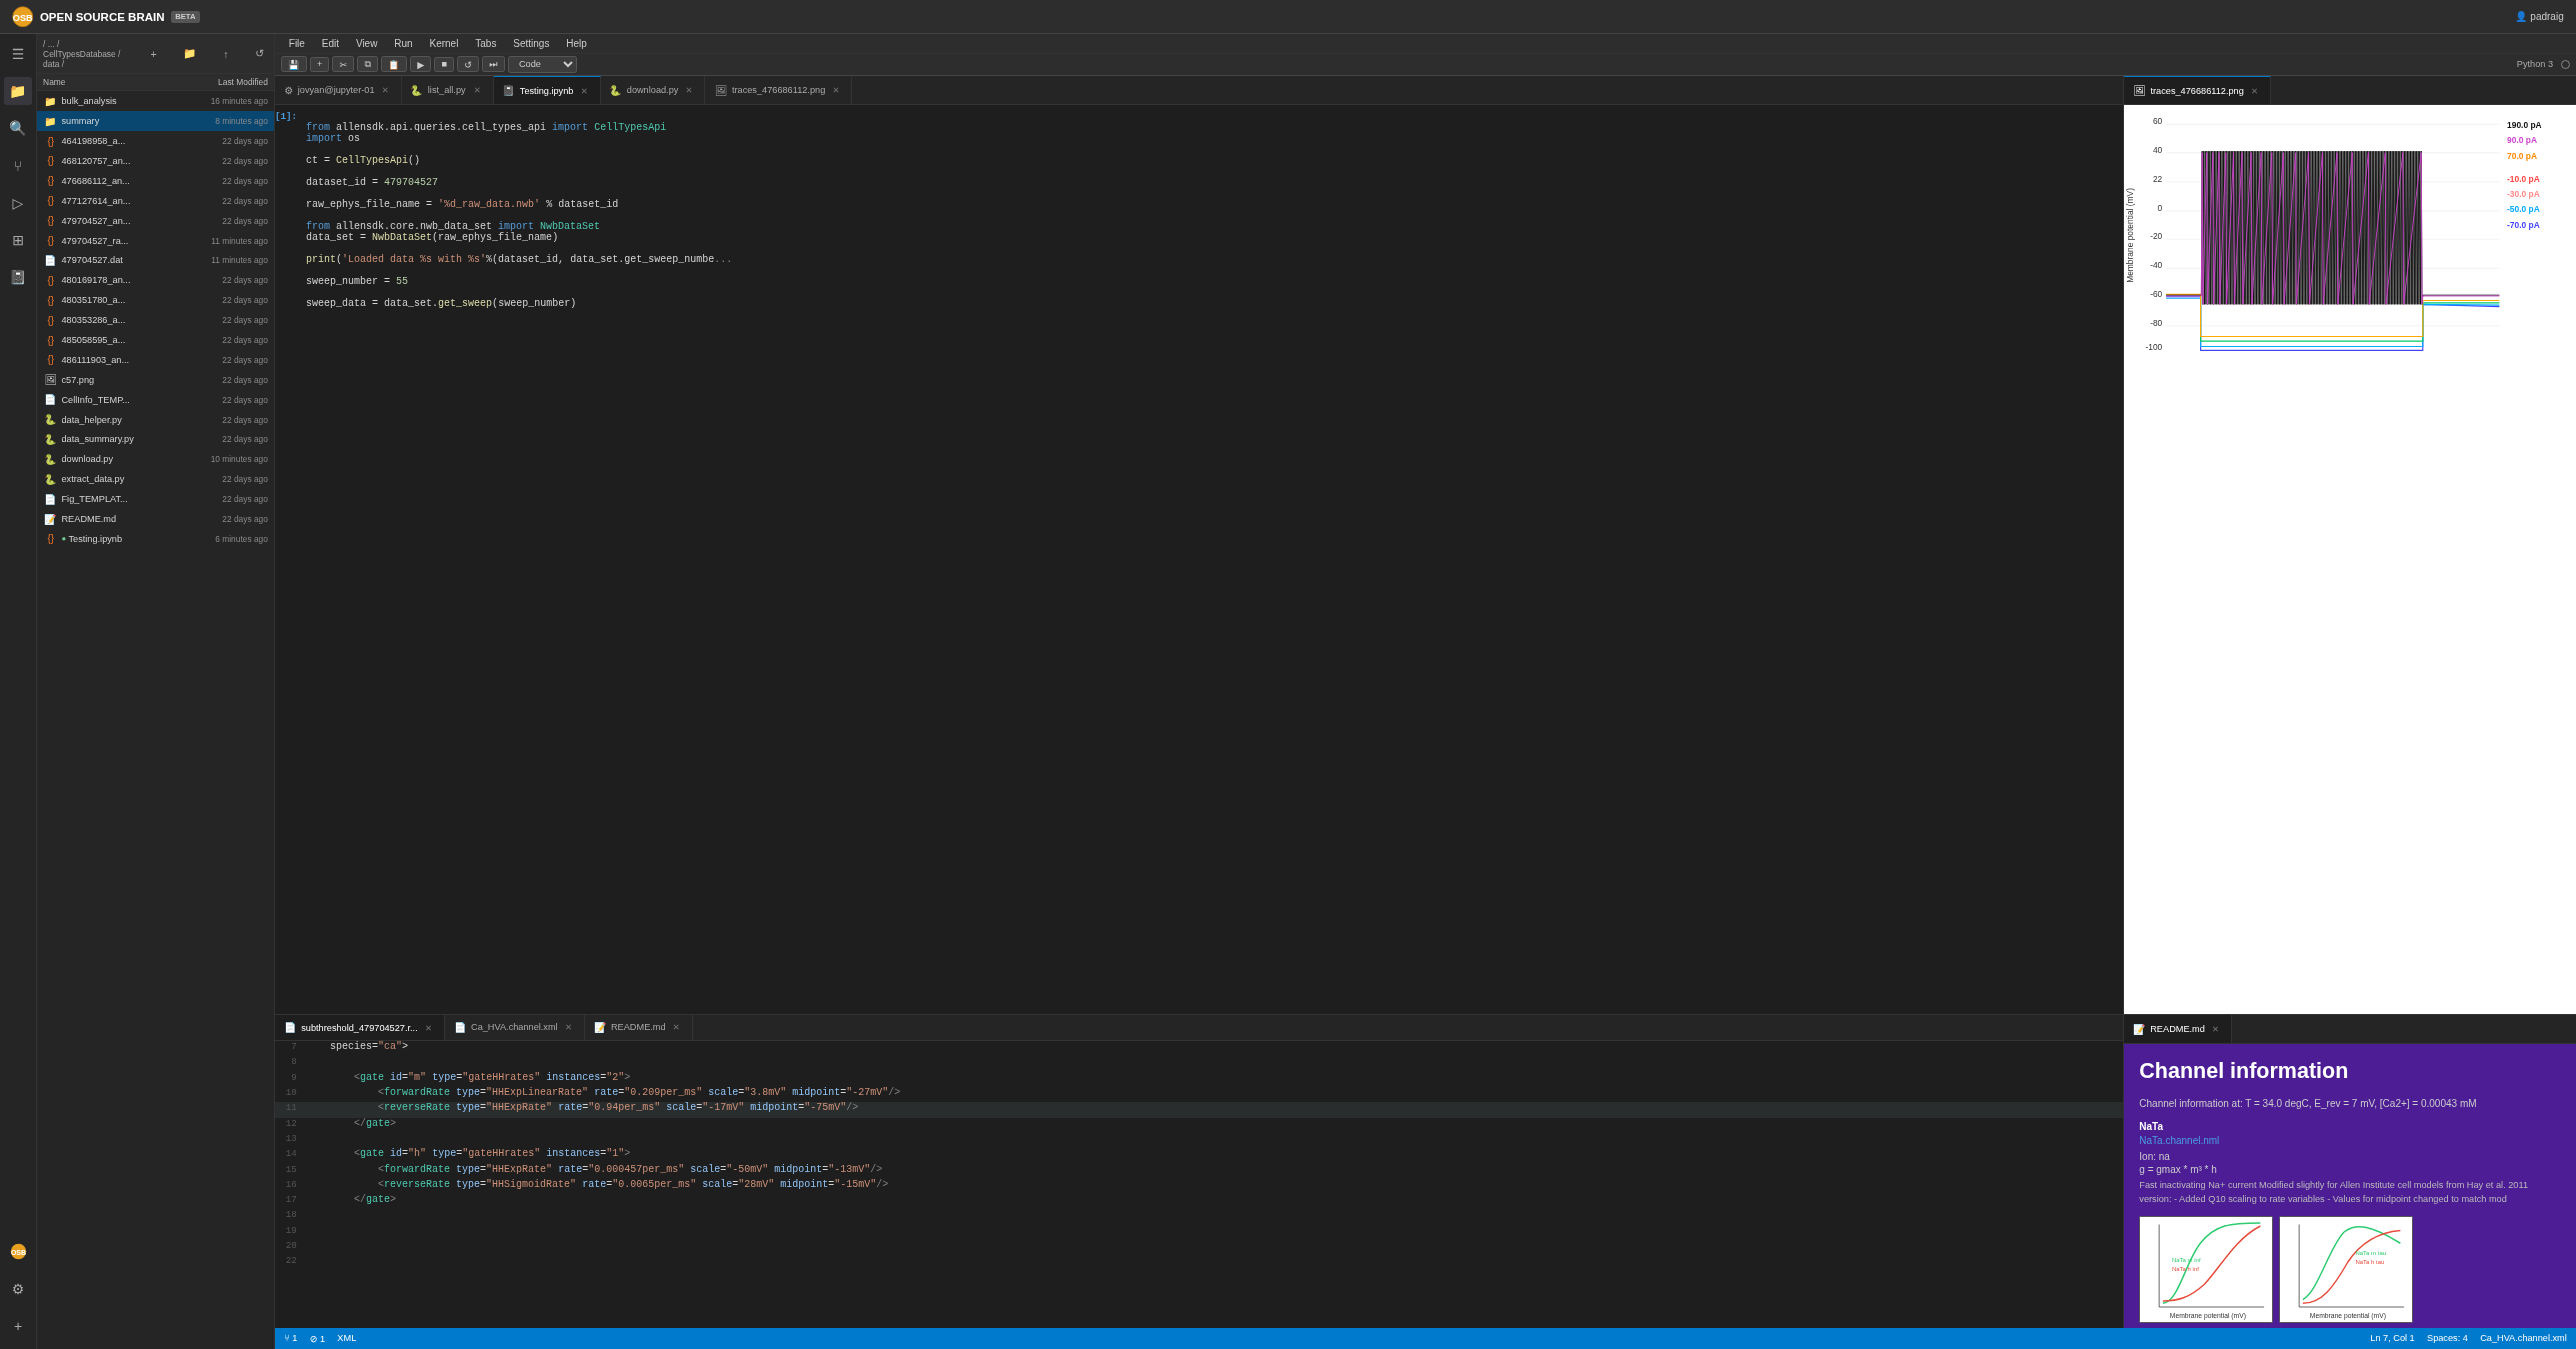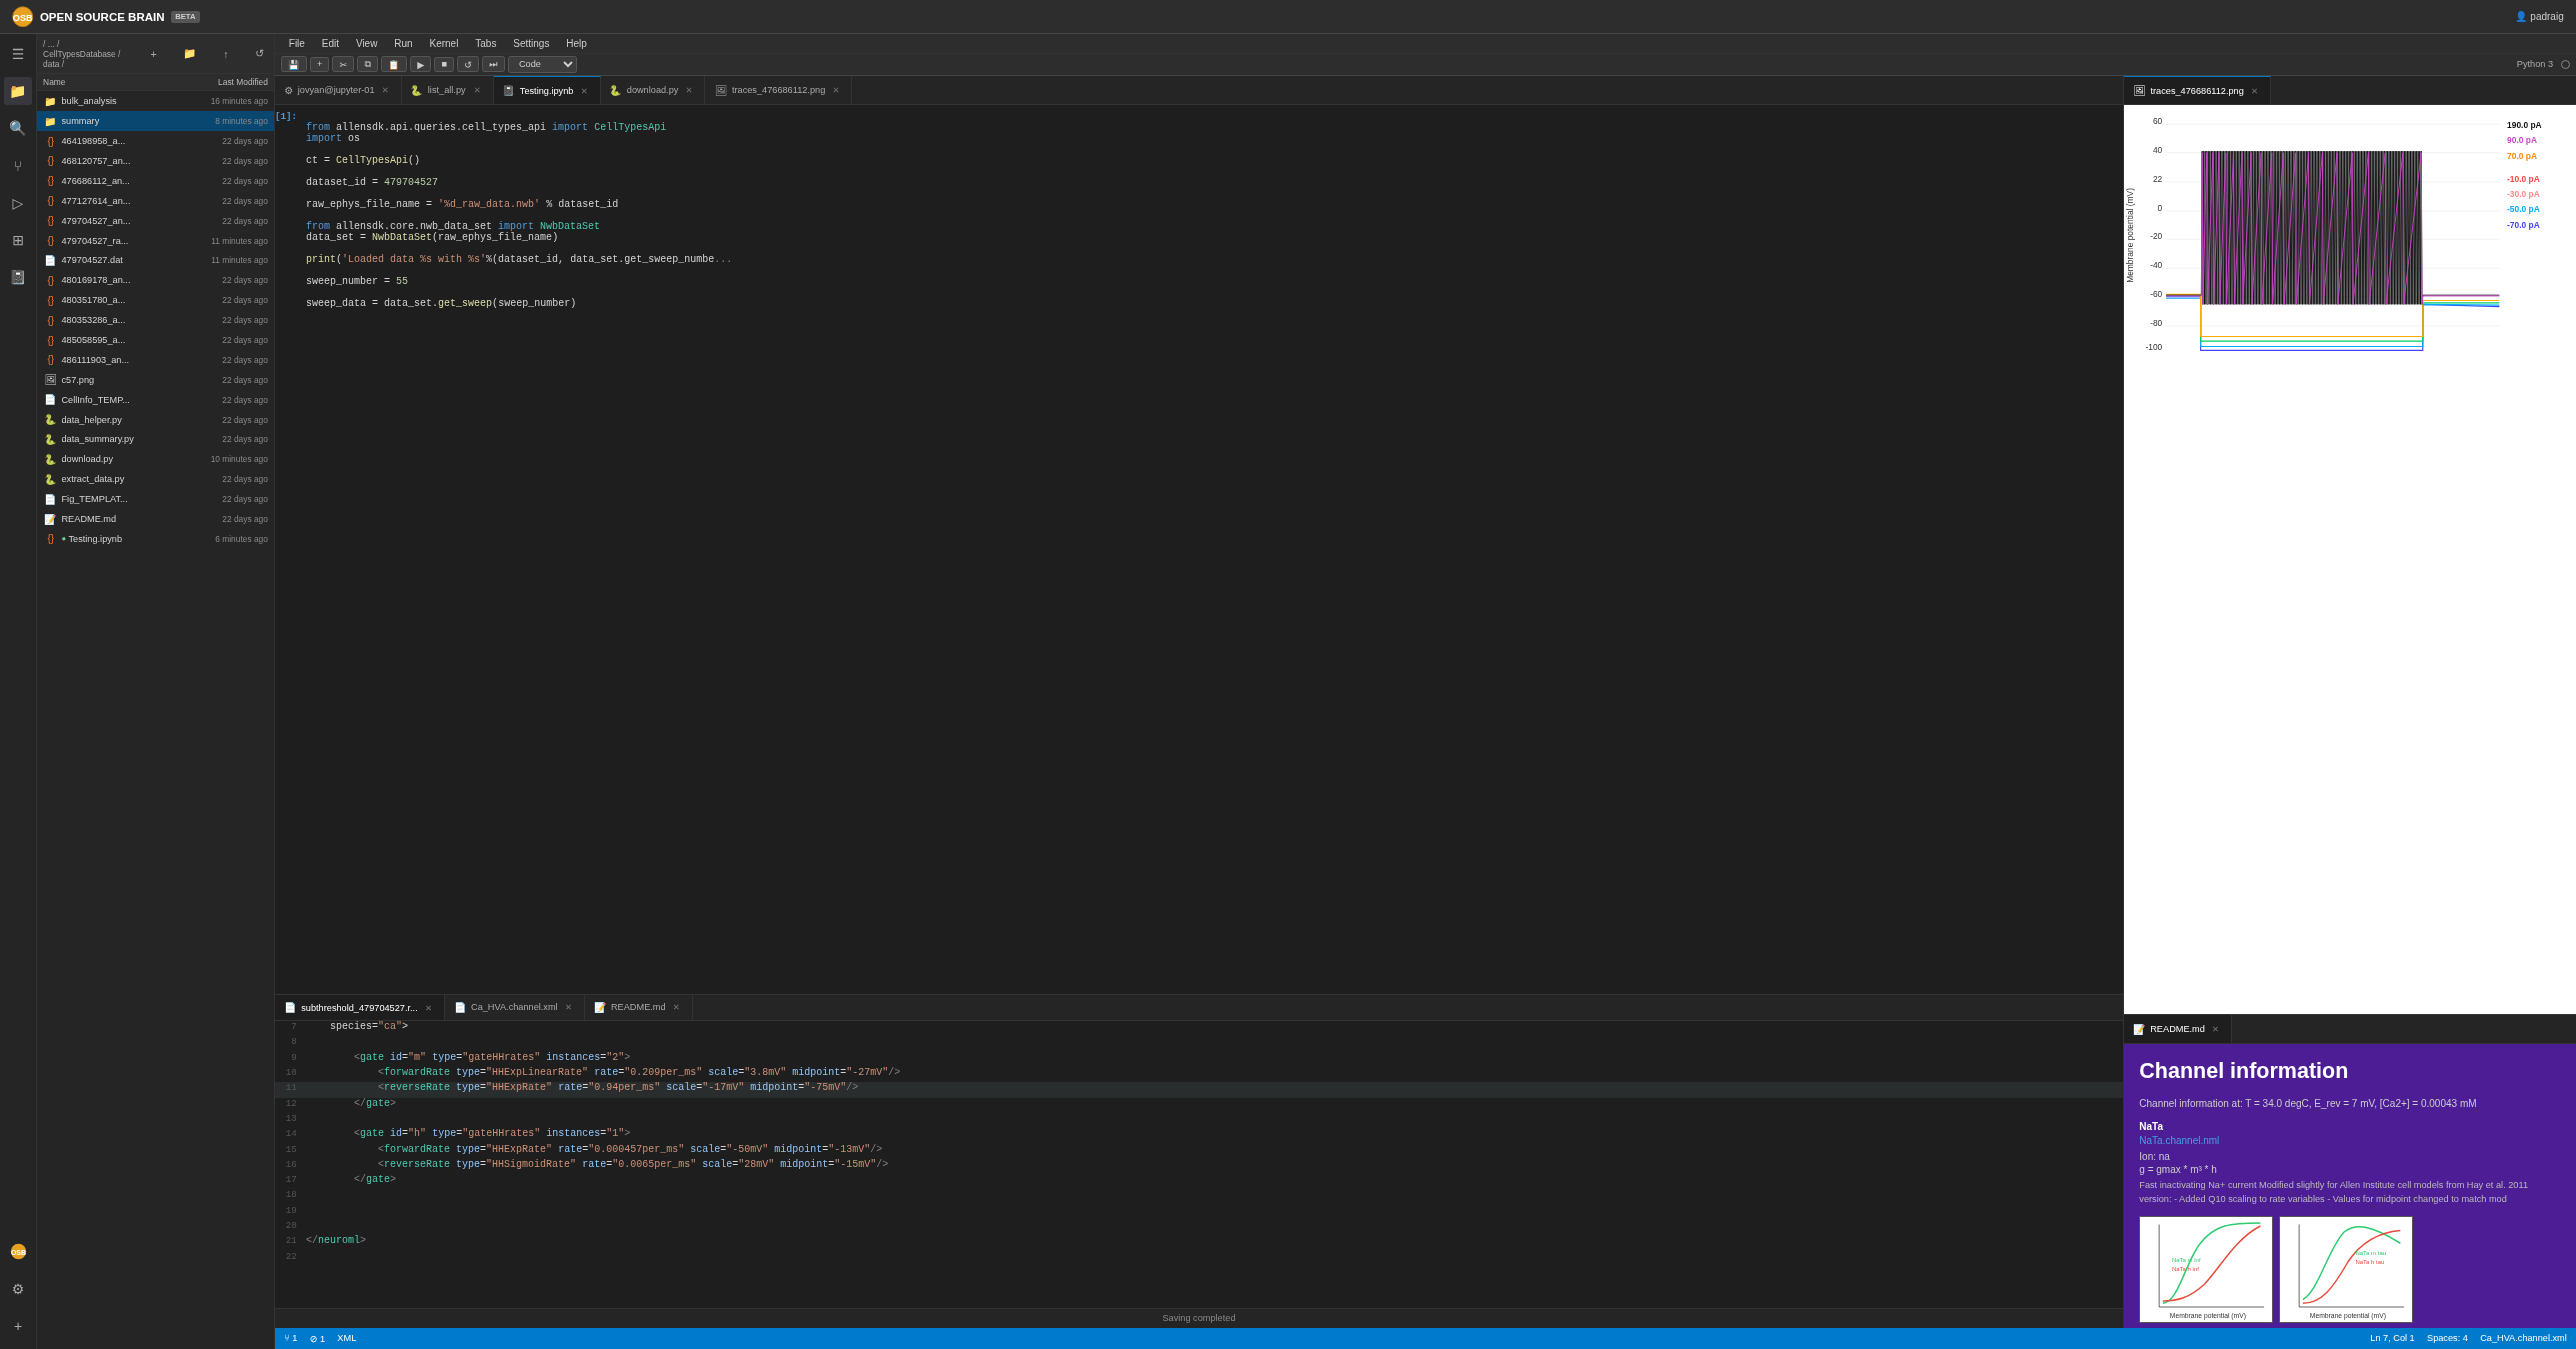--- a/index.html
+++ b/index.html
@@ -469,36 +469,29 @@
                     <span class="line-content"></span>
                   </div>
                   <div class="code-line">
                     <span class="line-num">19</span>
                   </div>
                   <div class="code-line">
                     <span class="line-num">20</span>
                     <span class="line-content"></span>
                   </div>
                   <div class="code-line">
-                    <span class="line-num">21</span>
-                    <span class="line-content"><span style="color:#808080;">&lt;/</span><span class="xml-tag">neuroml</span><span style="color:#808080;">&gt;</span></span>
-                  </div>
-                  <div class="code-line">
                     <span class="line-num">22</span>
                     <span class="line-content"></span>
                   </div>
                 </div>
               </div>
             </div>
           </div>
         </div>
 
-        <div id="saving-status">
-          <span>Saving completed</span>
-        </div>
 
       </div>
 
       <div id="right-panel">
 
         <div style="display:flex;flex-direction:column;flex:1;">
           <div class="tab-bar" id="top-right-tab-bar">
               <div class="tab active">
       <span class="tab-icon">🖼</span>
       <span>traces_476686112.png</span>

